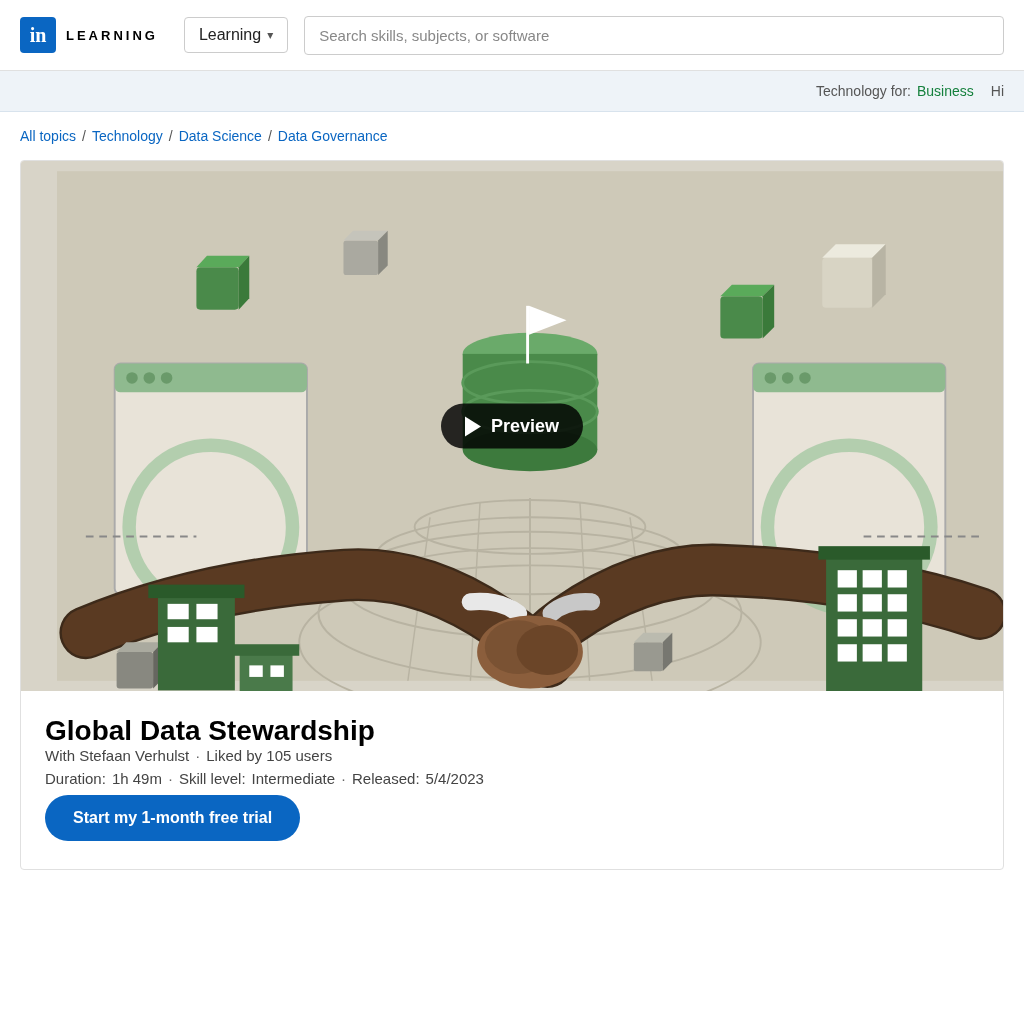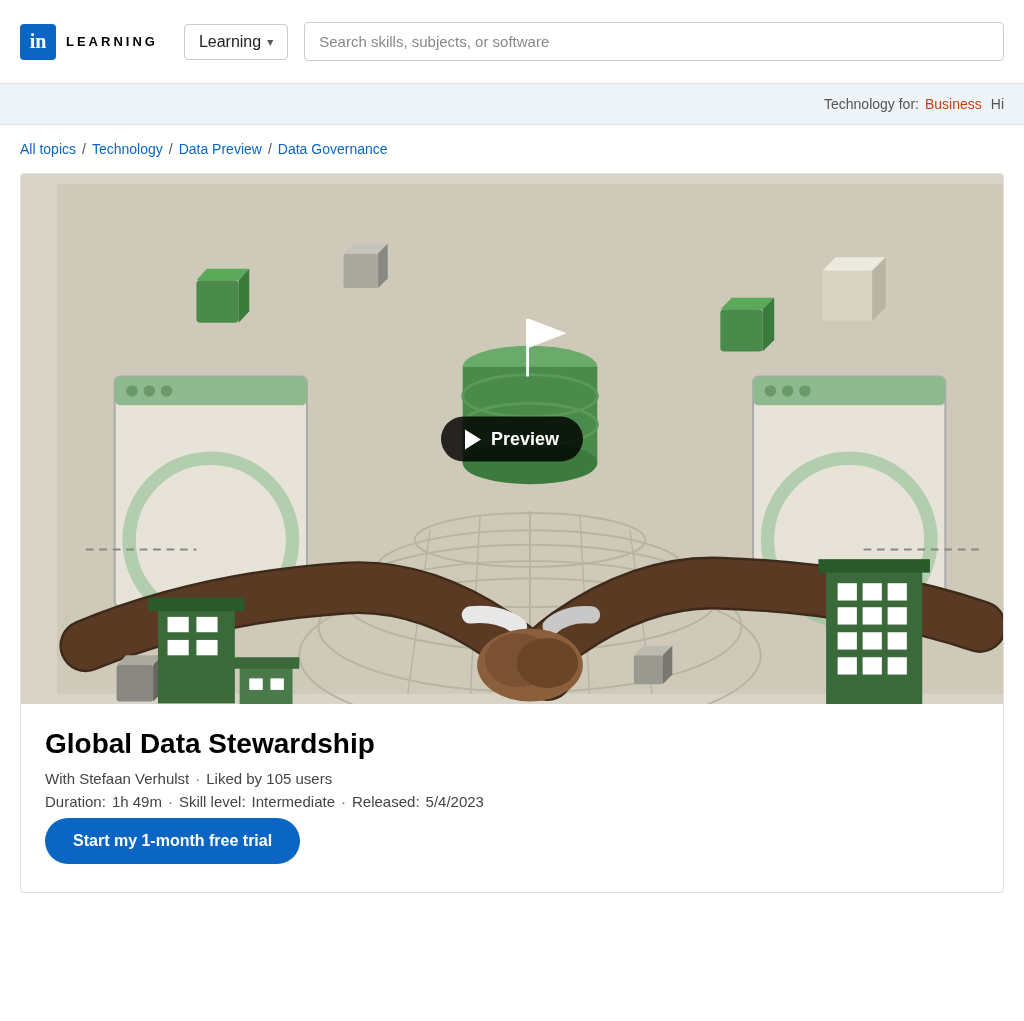--- a/index.html
+++ b/index.html
@@ -3,21 +3,21 @@
   <meta charset="utf-8">
   <style>
     * { margin: 0; padding: 0; box-sizing: border-box; }
     body { font-family: -apple-system, BlinkMacSystemFont, 'Segoe UI', Arial, sans-serif; background: #fff; width: 1024px; }
 
     
     .top-header {
       display: flex;
       align-items: center;
       padding: 8px 20px;
-      height: 84px;
+      height: 71px;
       background: #fff;
       border-bottom: 1px solid #e0e0e0;
       gap: 16px;
     }
     .linkedin-logo {
       display: flex;
       align-items: center;
       gap: 10px;
       text-decoration: none;
     }
@@ -80,24 +80,24 @@
       align-items: center;
       font-size: 14px;
       color: #333;
       border-bottom: 1px solid #d8e3ed;
     }
     .sub-header-text {
       color: #555;
       margin-right: 6px;
     }
     .sub-header-link {
-      color: #c2410c;
+      color: #15803d;
       font-weight: 500;
       cursor: pointer;
-      margin-right: 9px;
+      margin-right: 17px;
     }
     .sub-header-hi {
       color: #555;
     }
 
     
     .breadcrumb {
       padding: 16px 20px;
       font-size: 14px;
       display: flex;
@@ -167,21 +167,20 @@
     }
 
     
     .course-info {
       padding: 24px 24px 28px 24px;
     }
     .course-title {
       font-size: 28px;
       font-weight: 700;
       color: #000;
-      margin-bottom: 10px;
     }
     .course-meta-row {
       font-size: 15px;
       color: #444;
       margin-bottom: 6px;
       display: flex;
       align-items: center;
       gap: 6px;
     }
     .meta-dot {
@@ -252,21 +251,21 @@
   <span class="sub-header-text">Technology for:</span>
   <span class="sub-header-link">Business</span>
   <span class="sub-header-hi">Hi</span>
 </div>
 
 <nav class="breadcrumb">
   <a class="breadcrumb-link" href="#">All topics</a>
   <span class="breadcrumb-sep">/</span>
   <a class="breadcrumb-link" href="#">Technology</a>
   <span class="breadcrumb-sep">/</span>
-  <a class="breadcrumb-link" href="#">Data Preview</a>
+  <a class="breadcrumb-link" href="#">Data Science</a>
   <span class="breadcrumb-sep">/</span>
   <a class="breadcrumb-link" href="#">Data Governance</a>
 </nav>
 
 <main class="main-content">
   <div class="course-card">
 
     <div class="course-image-container">
       <svg class="scene-svg" viewBox="0 0 984 530" xmlns="http://www.w3.org/2000/svg">
 

